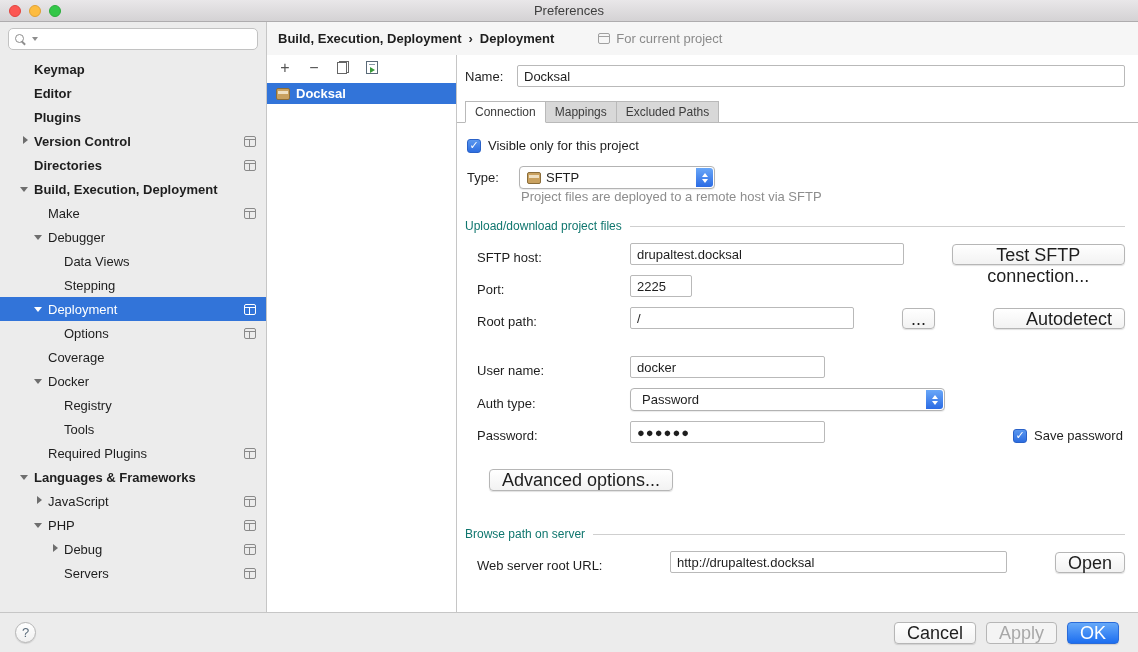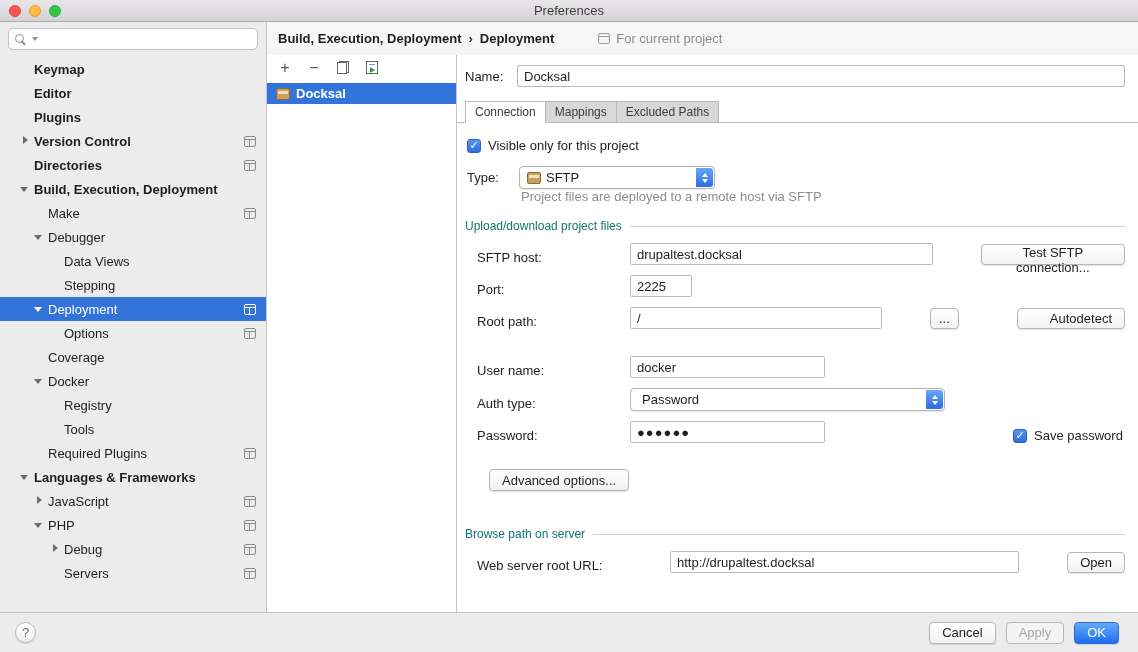--- a/index.html
+++ b/index.html
@@ -101,21 +101,21 @@
   .section::after{content:"";flex:1;height:1px;background:#cfcfcf;margin-left:8px;}
   .section.browse{margin-top:36px;}
   .frow{margin-top:10px;margin-left:12px;display:flex;align-items:flex-end;flex:0 0 auto;gap:48px;}
   .frow label{width:105px;flex:0 0 105px;}
   .frow.webroot label{width:145px;flex:0 0 145px;}
   .w350{width:350px;}
   .w62{width:62px;}
   .w195{width:195px;}
   .w420{width:420px;}
   .grow{flex:1;max-width:393px;}
-  .btn{height:21px;padding:0 12px;border:1px solid #b6b6b6;border-radius:4px;background:linear-gradient(#ffffff,#f2f2f2);font-family:inherit;font-size:13px;color:#1e1e1e;box-shadow:0 1px 1px rgba(0,0,0,0.12);}
+  .btn{height:21px;padding:0 12px;border:1px solid #b6b6b6;border-radius:4px;background:linear-gradient(#ffffff,#f2f2f2);font-family:inherit;font-size:18px;color:#1e1e1e;box-shadow:0 1px 1px rgba(0,0,0,0.12);}
   .btn.push-right{margin-left:auto;}
   .btn.dots{margin-left:auto;padding:0 8px;}
   .btn.auto{margin-left:10px;padding-left:32px;}
   .gap-top{margin-top:27px;}
   .pw{letter-spacing:1px;}
   .save-pass{margin-left:140px;}
   .btn.adv{margin:26px 0 0 24px;align-self:flex-start;height:22px;}
 
   
   .footer{flex:0 0 40px;height:40px;background:#ececec;border-top:1px solid #c6c6c6;display:flex;align-items:center;padding:0 19px 0 15px;}

